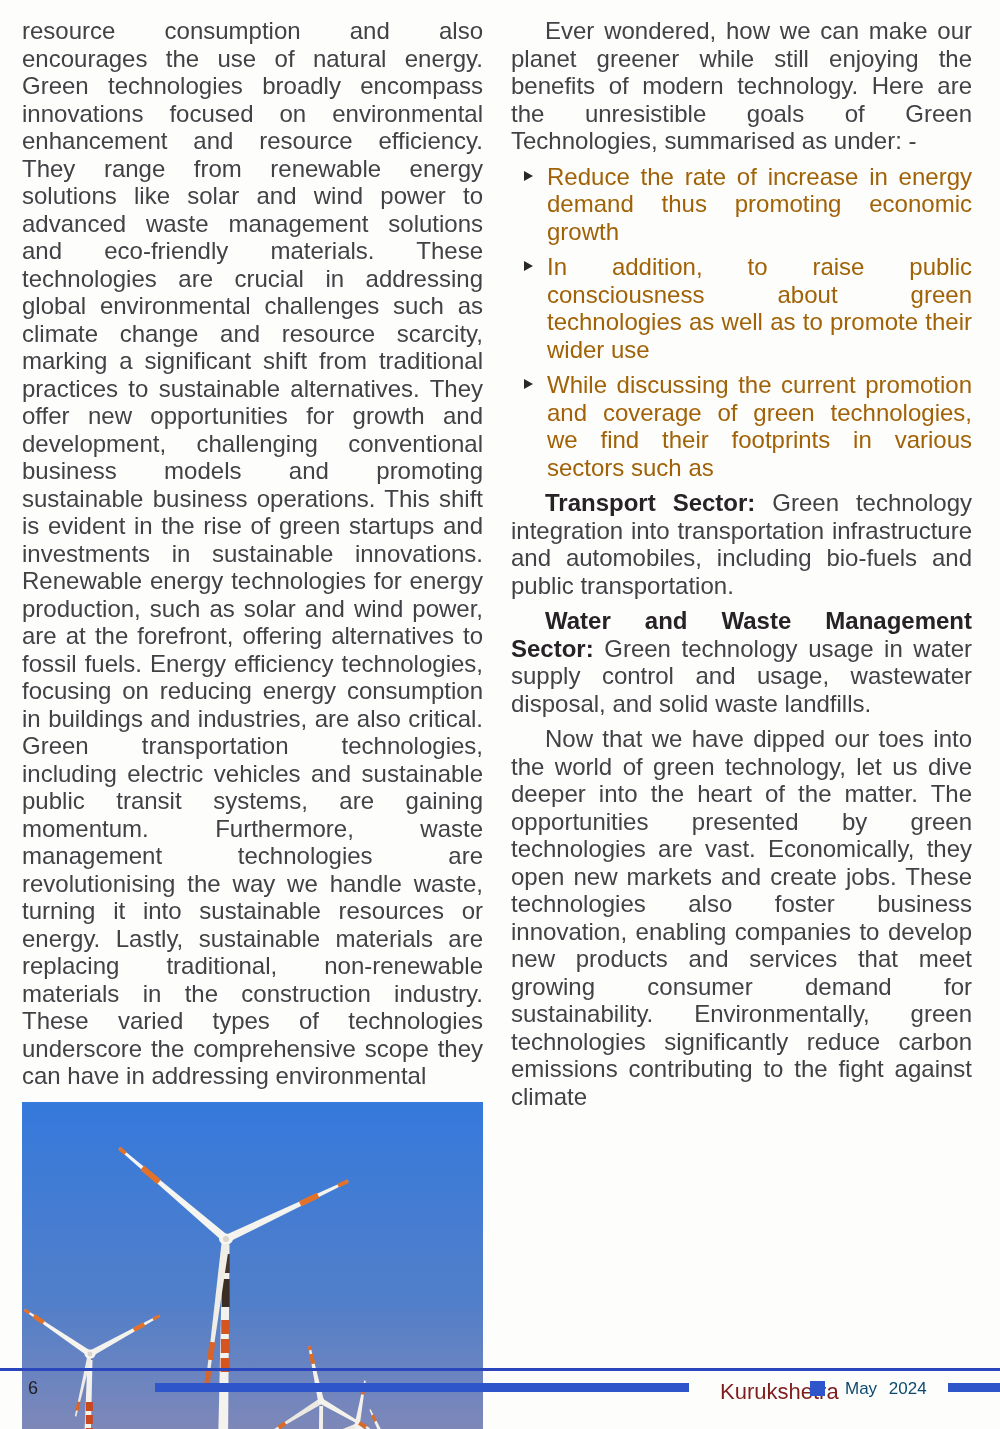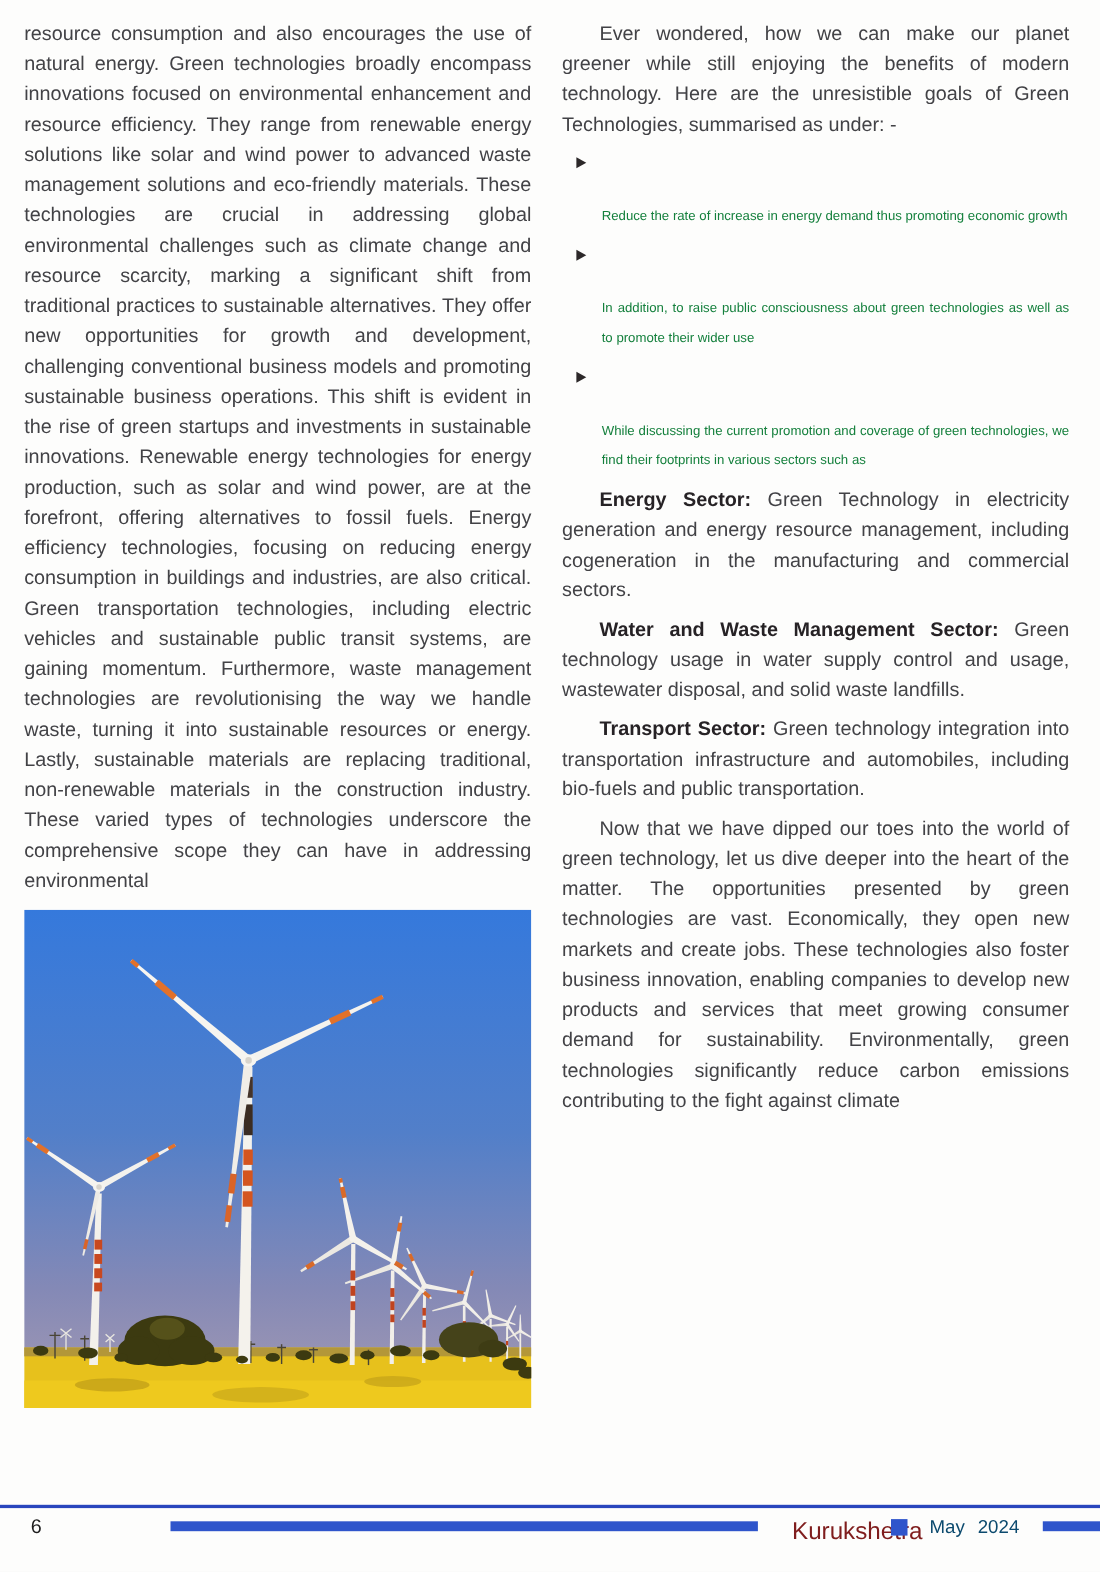--- a/index.html
+++ b/index.html
@@ -10,38 +10,38 @@
     margin:0 auto;
     font-family:"Liberation Sans", sans-serif;
     overflow:hidden;
   }
   .col{position:absolute;top:17px;width:461px;}
   .col-left{left:22px;}
   .col-right{left:511px;}
   .page p{
     margin:0 0 8px 0;
     text-align:justify;
-    font-size:18px;
+    font-size:24px;
     line-height:27.5px;
     color:#424246;
   }
   .indent{text-indent:34px;}
   .b{font-weight:bold;color:#262225;}
   .bullets{margin:0 0 2px 0;padding:0;list-style:none;}
   .bullet{display:flex;margin:0 0 8px 0;}
   .tri{
     flex:0 0 auto;width:0;height:0;
     border-left:9px solid #2c2829;
     border-top:5.5px solid transparent;
     border-bottom:5.5px solid transparent;
     margin:8px 14px 0 13px;
   }
   .bullet-text{
     flex:1;text-align:justify;
-    font-size:12px;line-height:27.5px;color:#15803d;margin-top:48px;
+    font-size:24px;line-height:27.5px;color:#a16207;
   }
   figure.photo{margin:12px 0 0 0;padding:0;width:461px;height:453px;}
   figure.photo svg{display:block;}
   .footer-line{
     position:absolute;left:0;top:1368px;width:1000px;height:3px;
     background:#2946bd;
   }
   .footer-row{position:absolute;left:0;top:1376px;width:1000px;height:28px;}
   .page-num{
     position:absolute;left:28px;top:2px;
@@ -341,23 +341,22 @@
       <li class="bullet">
         <span class="tri"></span>
         <span class="bullet-text">In addition, to raise public consciousness about green technologies as well as to promote their wider use</span>
       </li>
       <li class="bullet">
         <span class="tri"></span>
         <span class="bullet-text">While discussing the current promotion and coverage of green technologies, we find their footprints in various sectors such as</span>
       </li>
     </ul>
 
-    <p class="indent"><span class="b">Energy Sector:</span><span> Green Technology in electricity generation and energy resource management, including cogeneration in the manufacturing and commercial sectors.</span></p>
+    <p class="indent"><span class="b">Transport Sector:</span><span> Green technology integration into transportation infrastructure and automobiles, including bio-fuels and public transportation.</span></p>
     <p class="indent"><span class="b">Water and Waste Management Sector:</span><span> Green technology usage in water supply control and usage, wastewater disposal, and solid waste landfills.</span></p>
-    <p class="indent"><span class="b">Transport Sector:</span><span> Green technology integration into transportation infrastructure and automobiles, including bio-fuels and public transportation.</span></p>
 
     <p class="indent">Now that we have dipped our toes into the world of green technology, let us dive deeper into the heart of the matter. The opportunities presented by green technologies are vast. Economically, they open new markets and create jobs. These technologies also foster business innovation, enabling companies to develop new products and services that meet growing consumer demand for sustainability. Environmentally, green technologies significantly reduce carbon emissions contributing to the fight against climate</p>
   </div>
 
   <div class="footer-line"></div>
   <div class="footer-row">
     <span class="page-num">6</span>
     <span class="bar-long"></span>
     <span class="journal-name">Kurukshetra</span>
     <span class="footer-square"></span>

